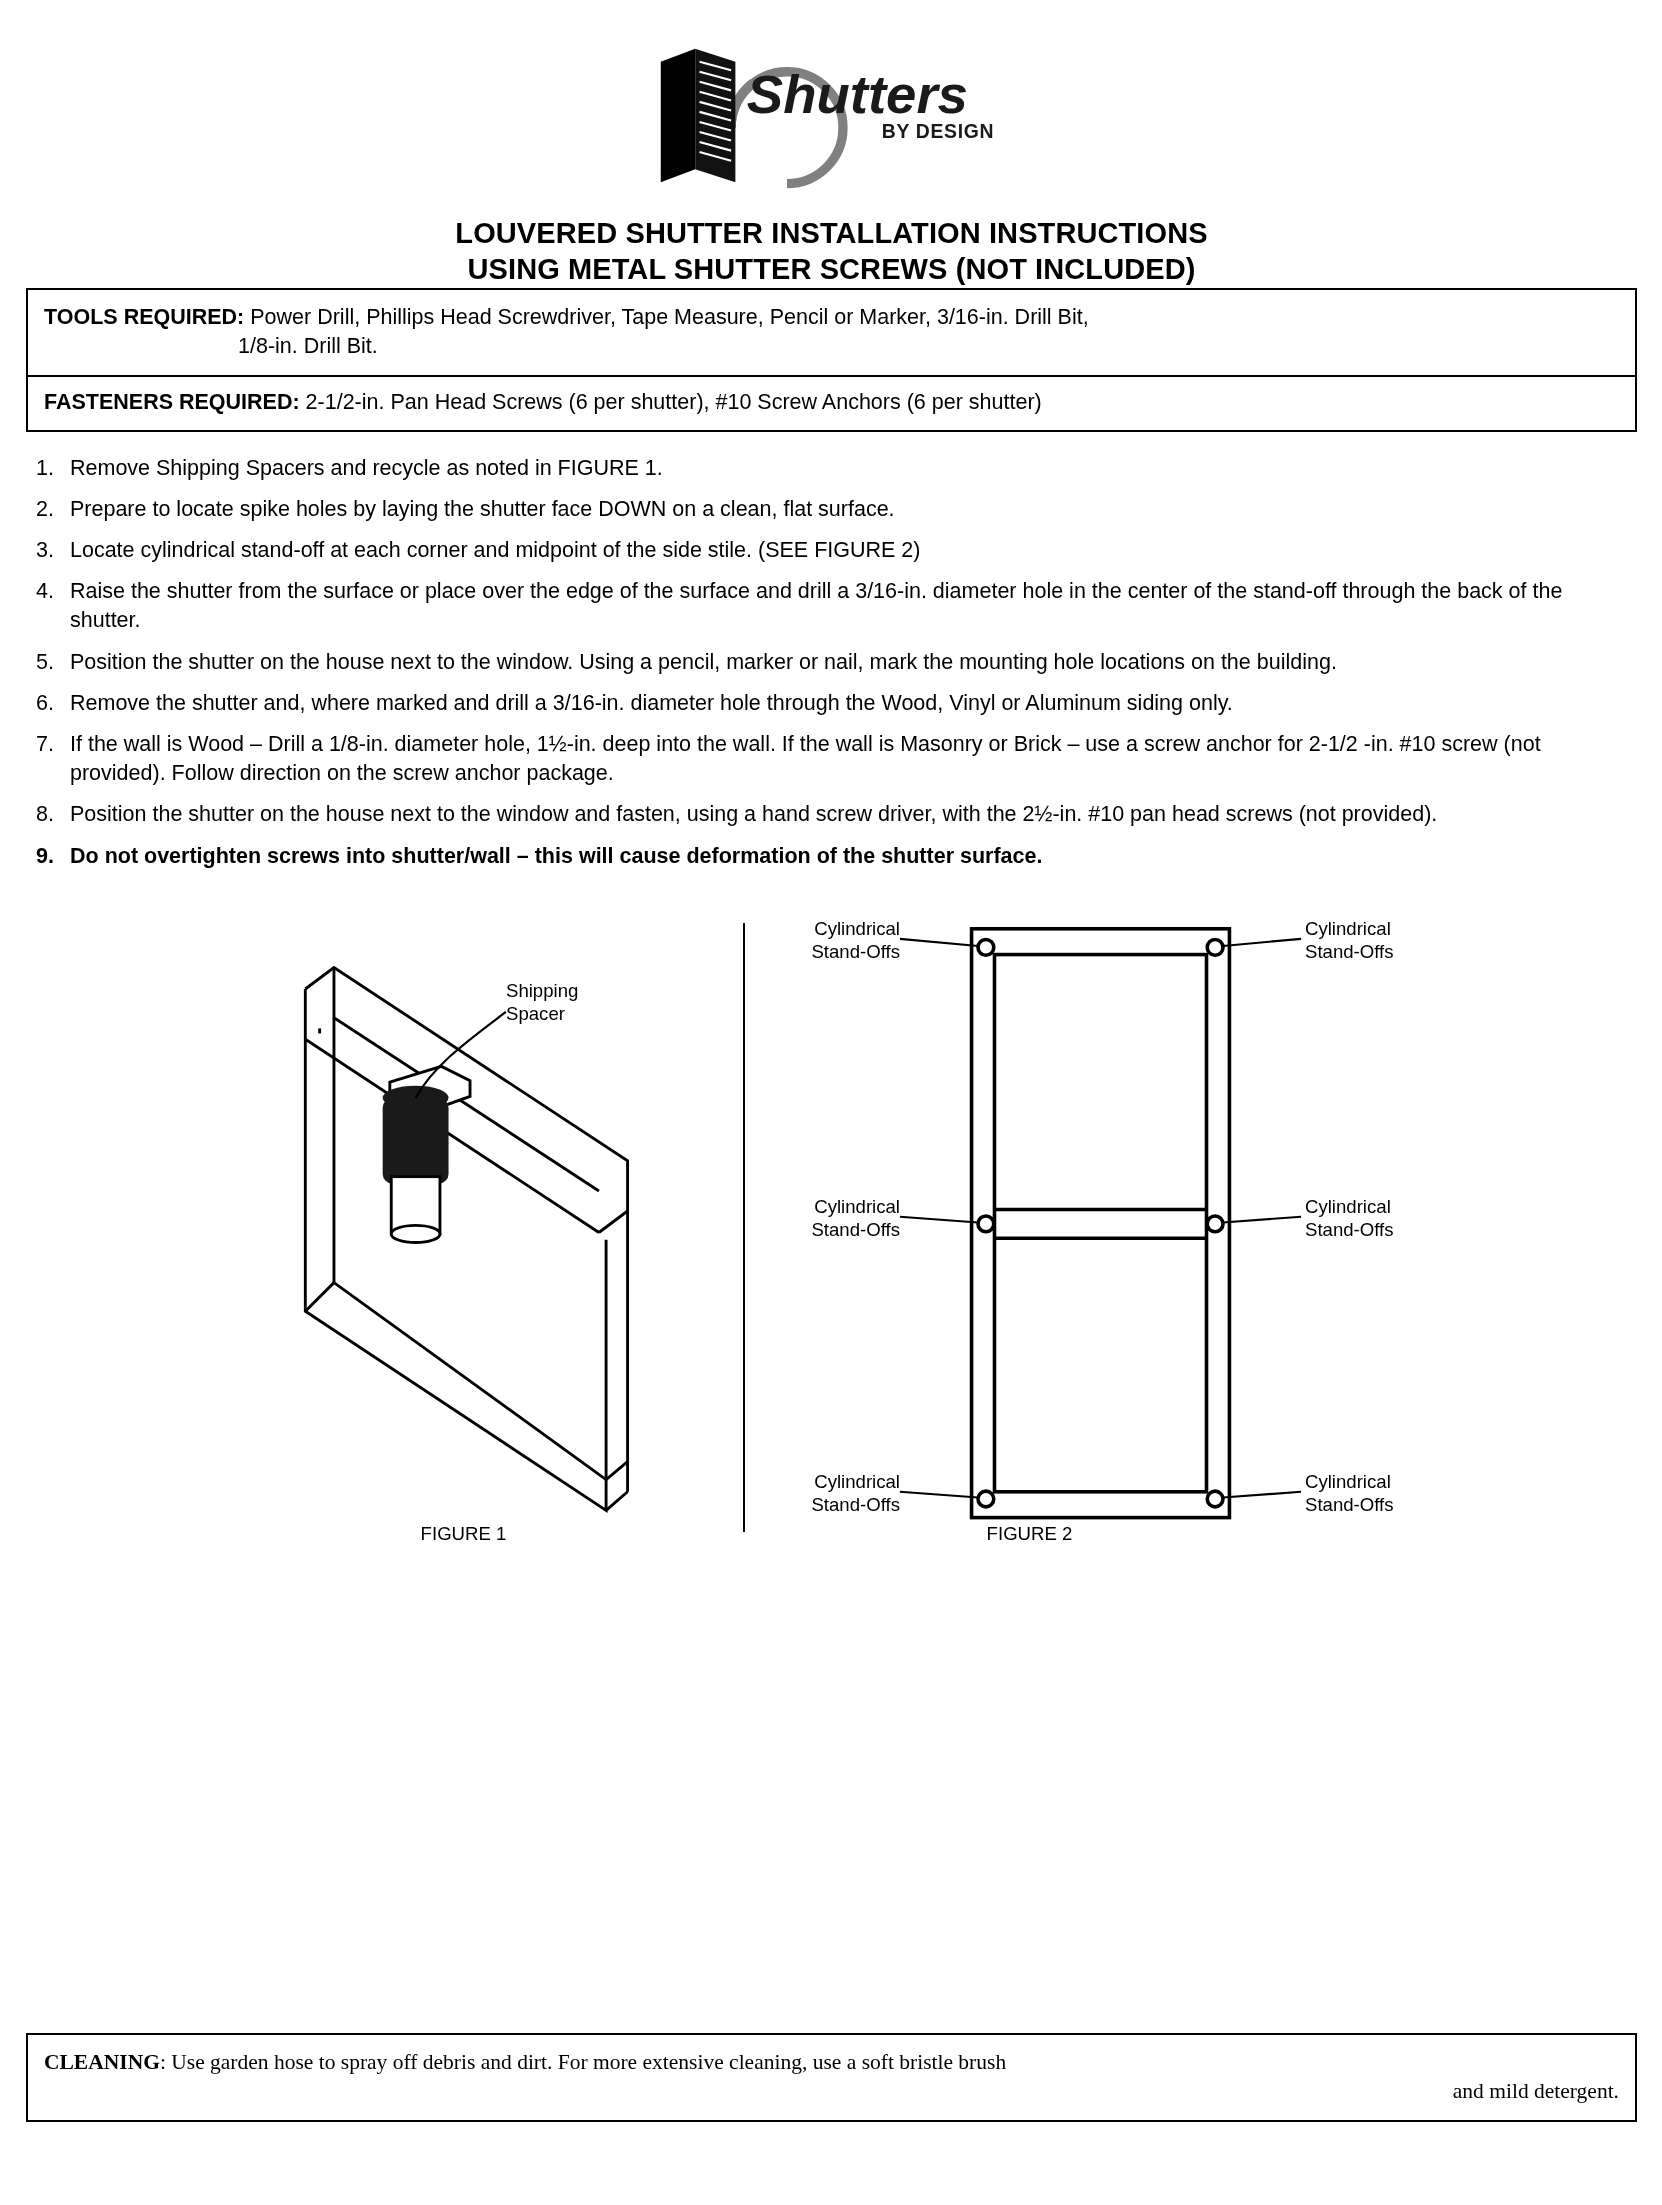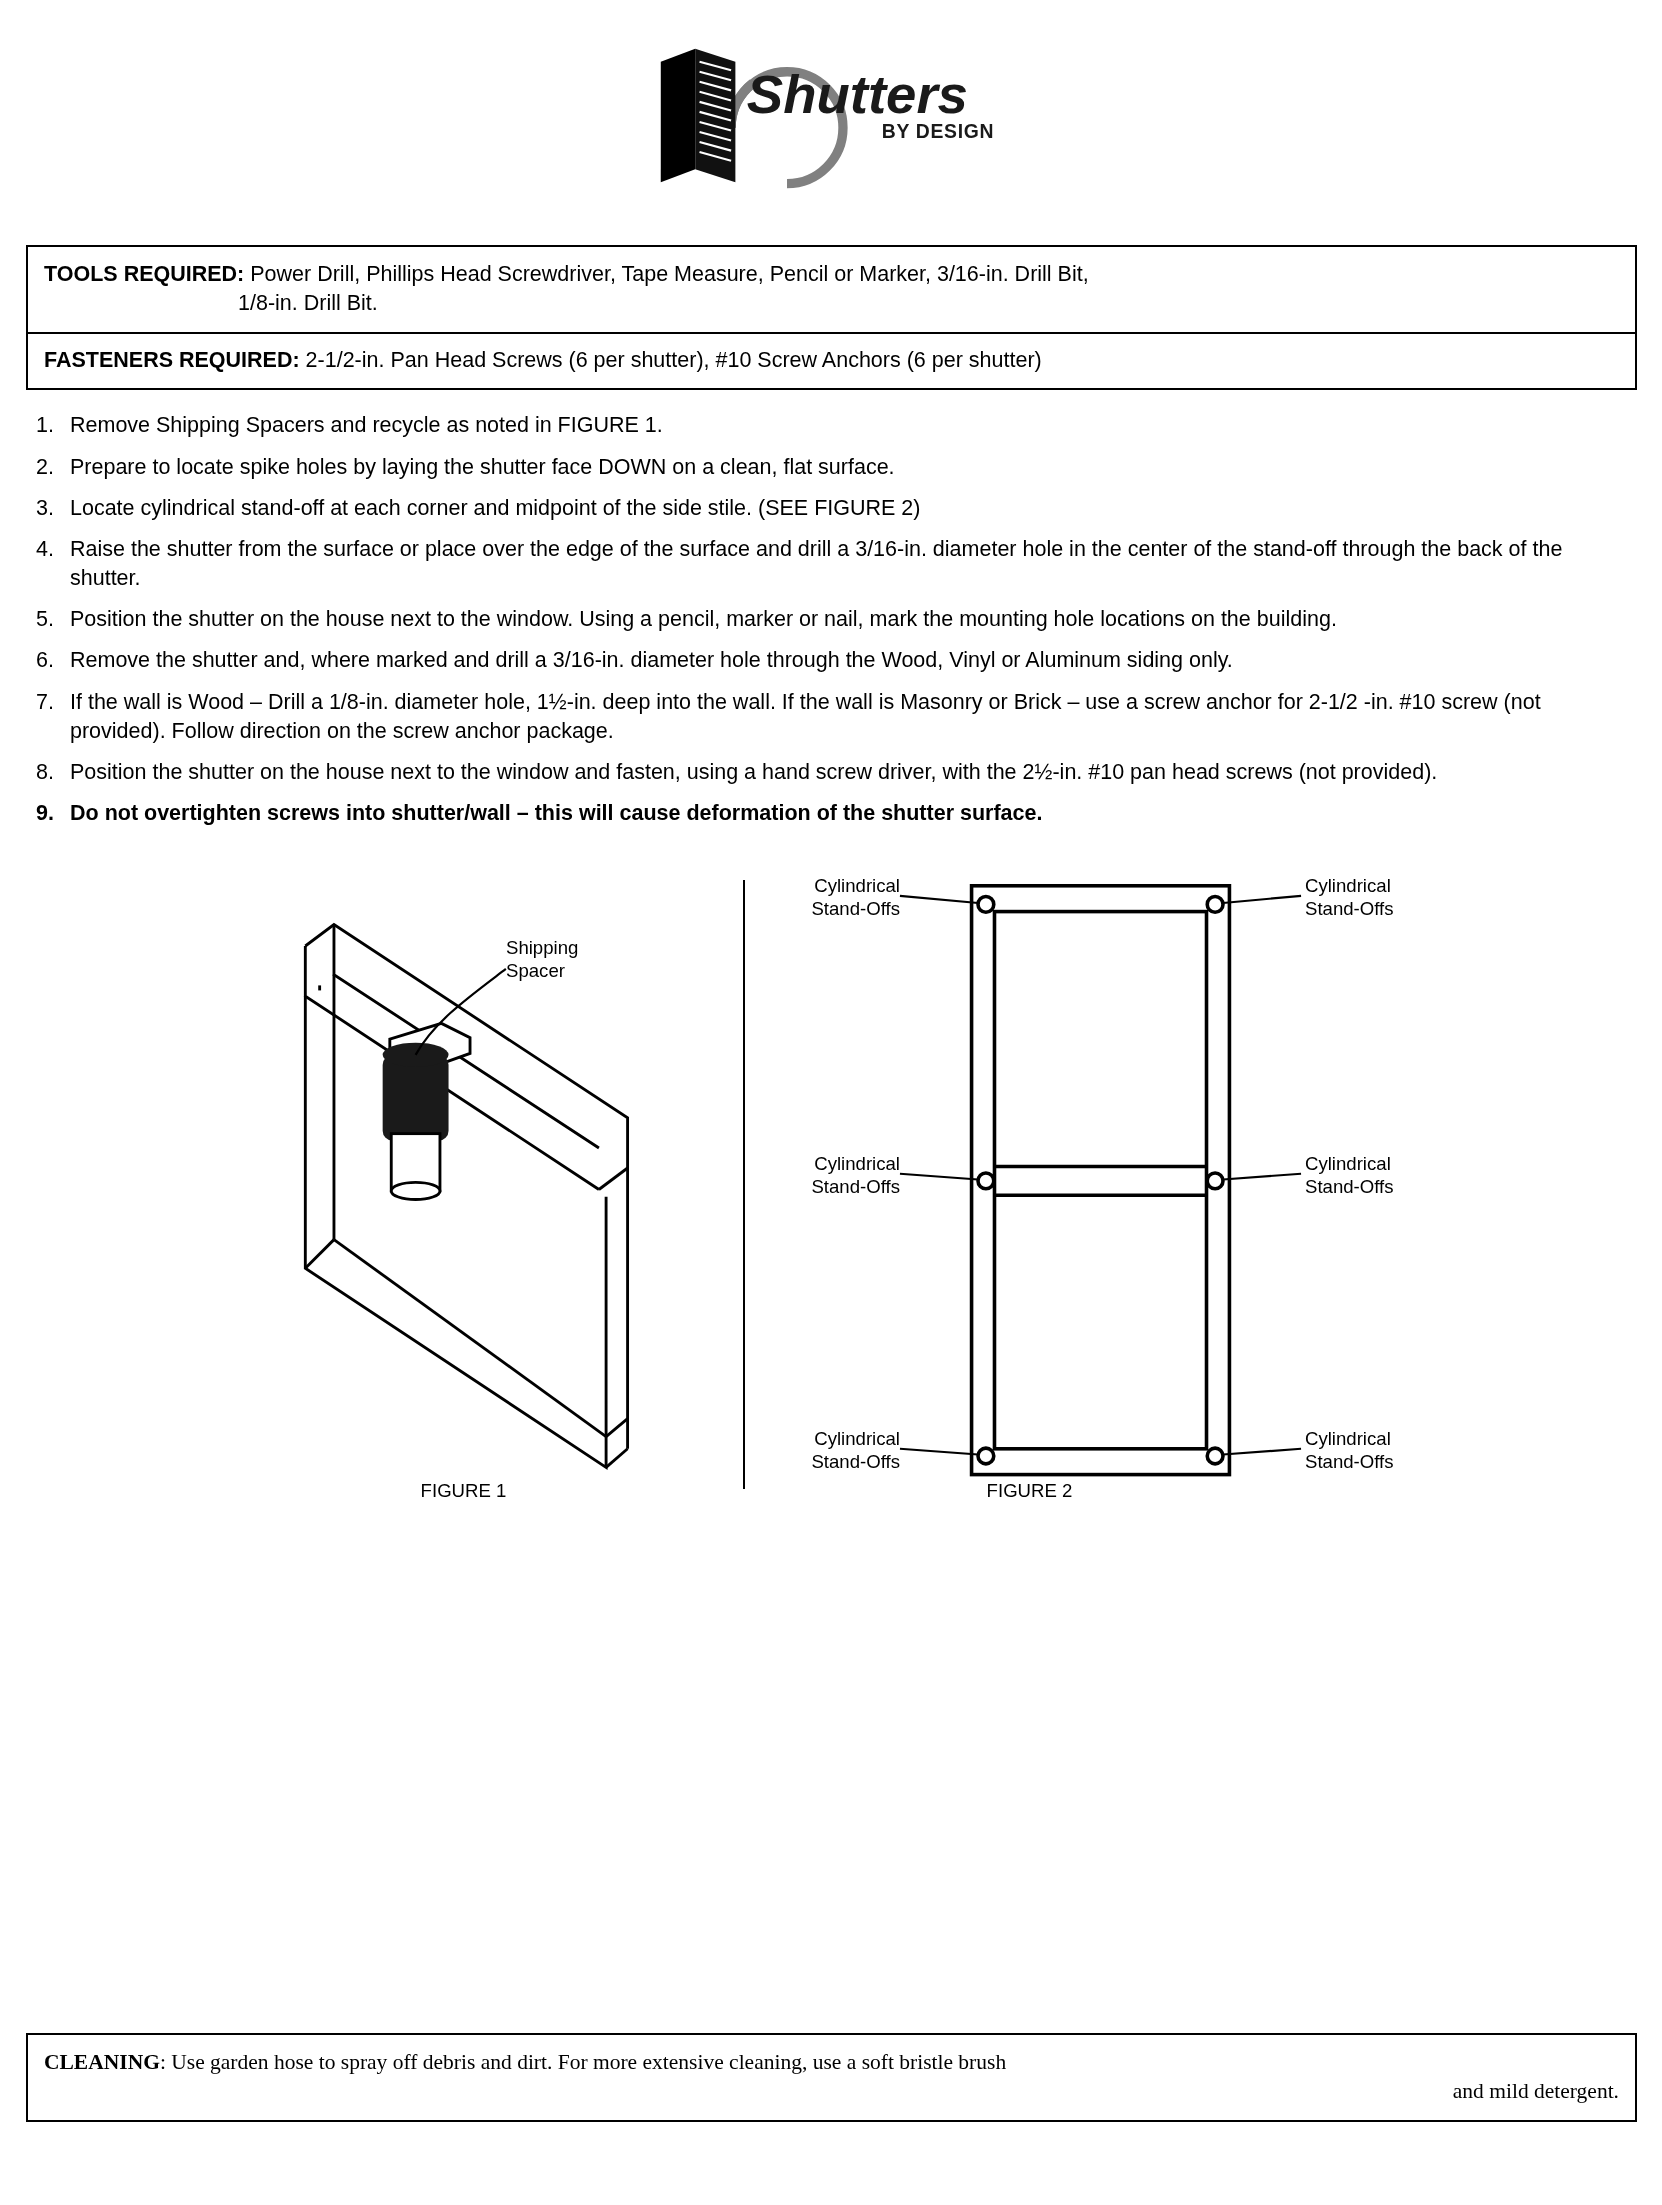--- a/index.html
+++ b/index.html
@@ -49,21 +49,20 @@
   }
   .title .line2 { display: block; }
 
   
   .box {
     border: 2.2px solid #000;
     box-sizing: border-box;
     margin: 0;
   }
   .tools-box {
-    margin-top: 30px;
     padding: 13px 16px 14.3px 16px;
   }
   .fasteners-box {
     border-top: none;
     padding: 11.5px 16px 13px 16px;
   }
   .box p {
     margin: 0;
     font-size: 21.5px;
     line-height: 1.35;
@@ -187,20 +186,24 @@
             <line x1="76" y1="170" x2="120" y2="182"></line>
             <line x1="76" y1="184" x2="120" y2="196"></line>
           </g>
         </g>
         <text x="142" y="130" font-family="Liberation Sans, sans-serif" font-size="76" font-weight="bold" font-style="italic" fill="#1a1a1a">Shutters</text>
         <text x="330" y="164" font-family="Liberation Sans, sans-serif" font-size="27" font-weight="bold" fill="#1a1a1a" letter-spacing="1">BY DESIGN</text>
       </svg>
     </div>
   </div>
 
+  <div class="title">
+    <span>LOUVERED SHUTTER INSTALLATION INSTRUCTIONS</span>
+    <span class="line2">USING METAL SHUTTER SCREWS (NOT INCLUDED)</span>
+  </div>
 
   <div class="box tools-box">
     <p>
       <span class="bold">TOOLS REQUIRED:</span><span> Power Drill, Phillips Head Screwdriver, Tape Measure, Pencil or Marker, 3/16-in. Drill Bit,</span>
       <span class="hang">1/8-in. Drill Bit.</span>
     </p>
   </div>
 
   <div class="box fasteners-box">
     <p>

